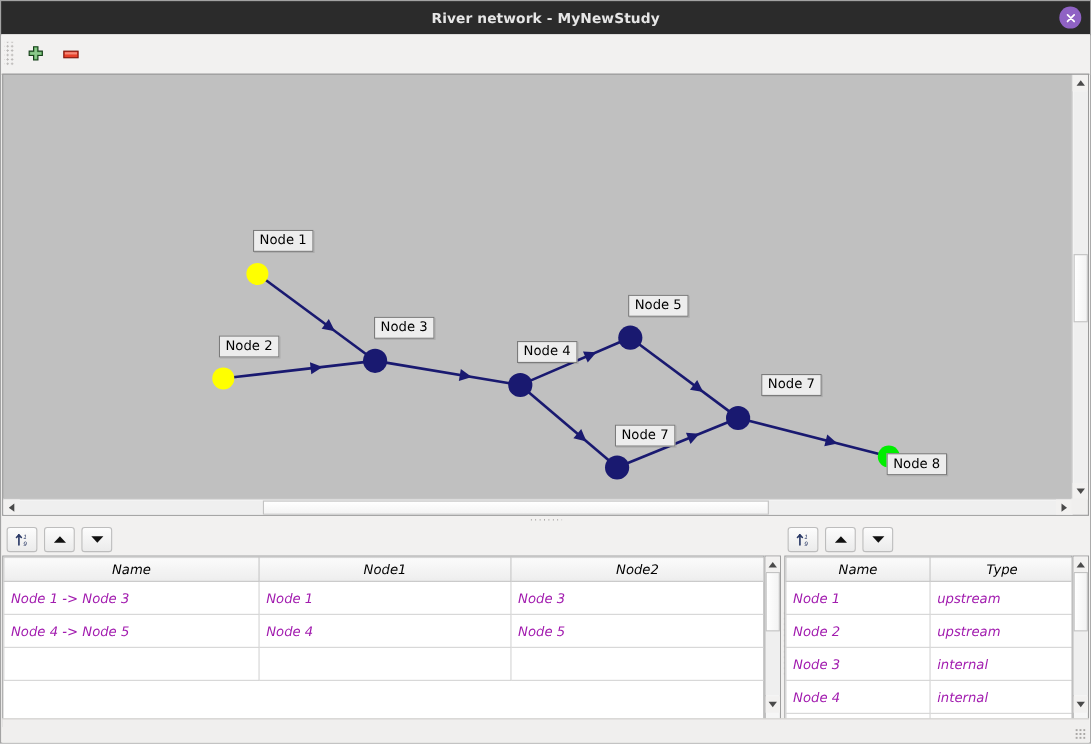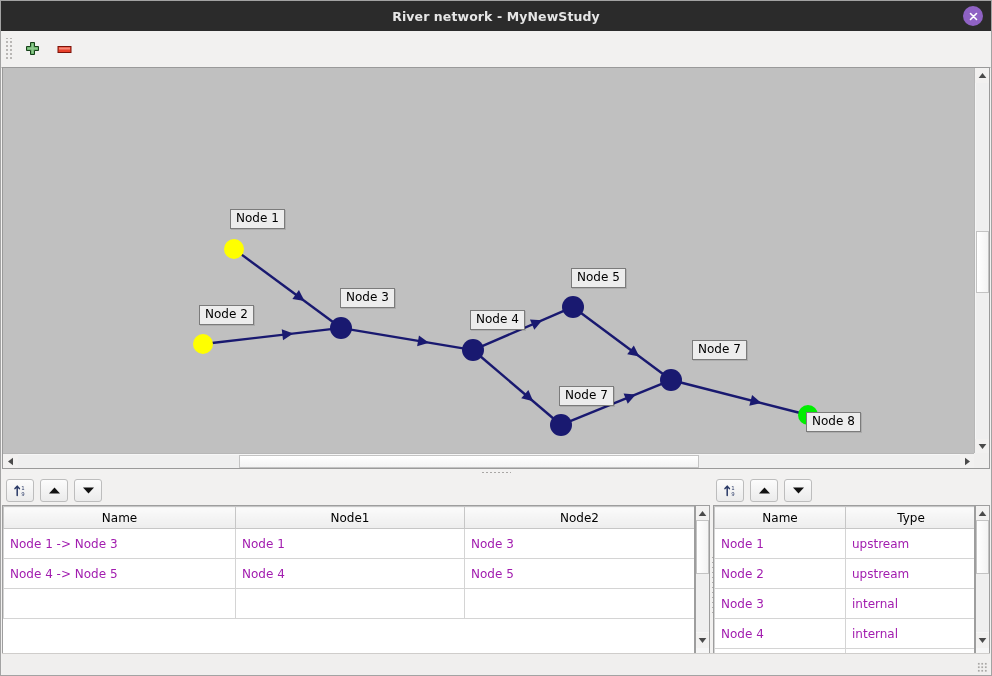--- a/index.html
+++ b/index.html
@@ -191,20 +191,21 @@
   }
 
   
   .bottom {
     position: absolute;
     left: 1px;
     top: 474px;
     width: 988px;
     height: 200px;
     background: #f2f1f0;
+    font-style: italic;
   }
   .panel-tb {
     position: absolute;
     top: 0;
     height: 30px;
     display: flex;
     align-items: center;
     gap: 6px;
   }
   .tbtn {

